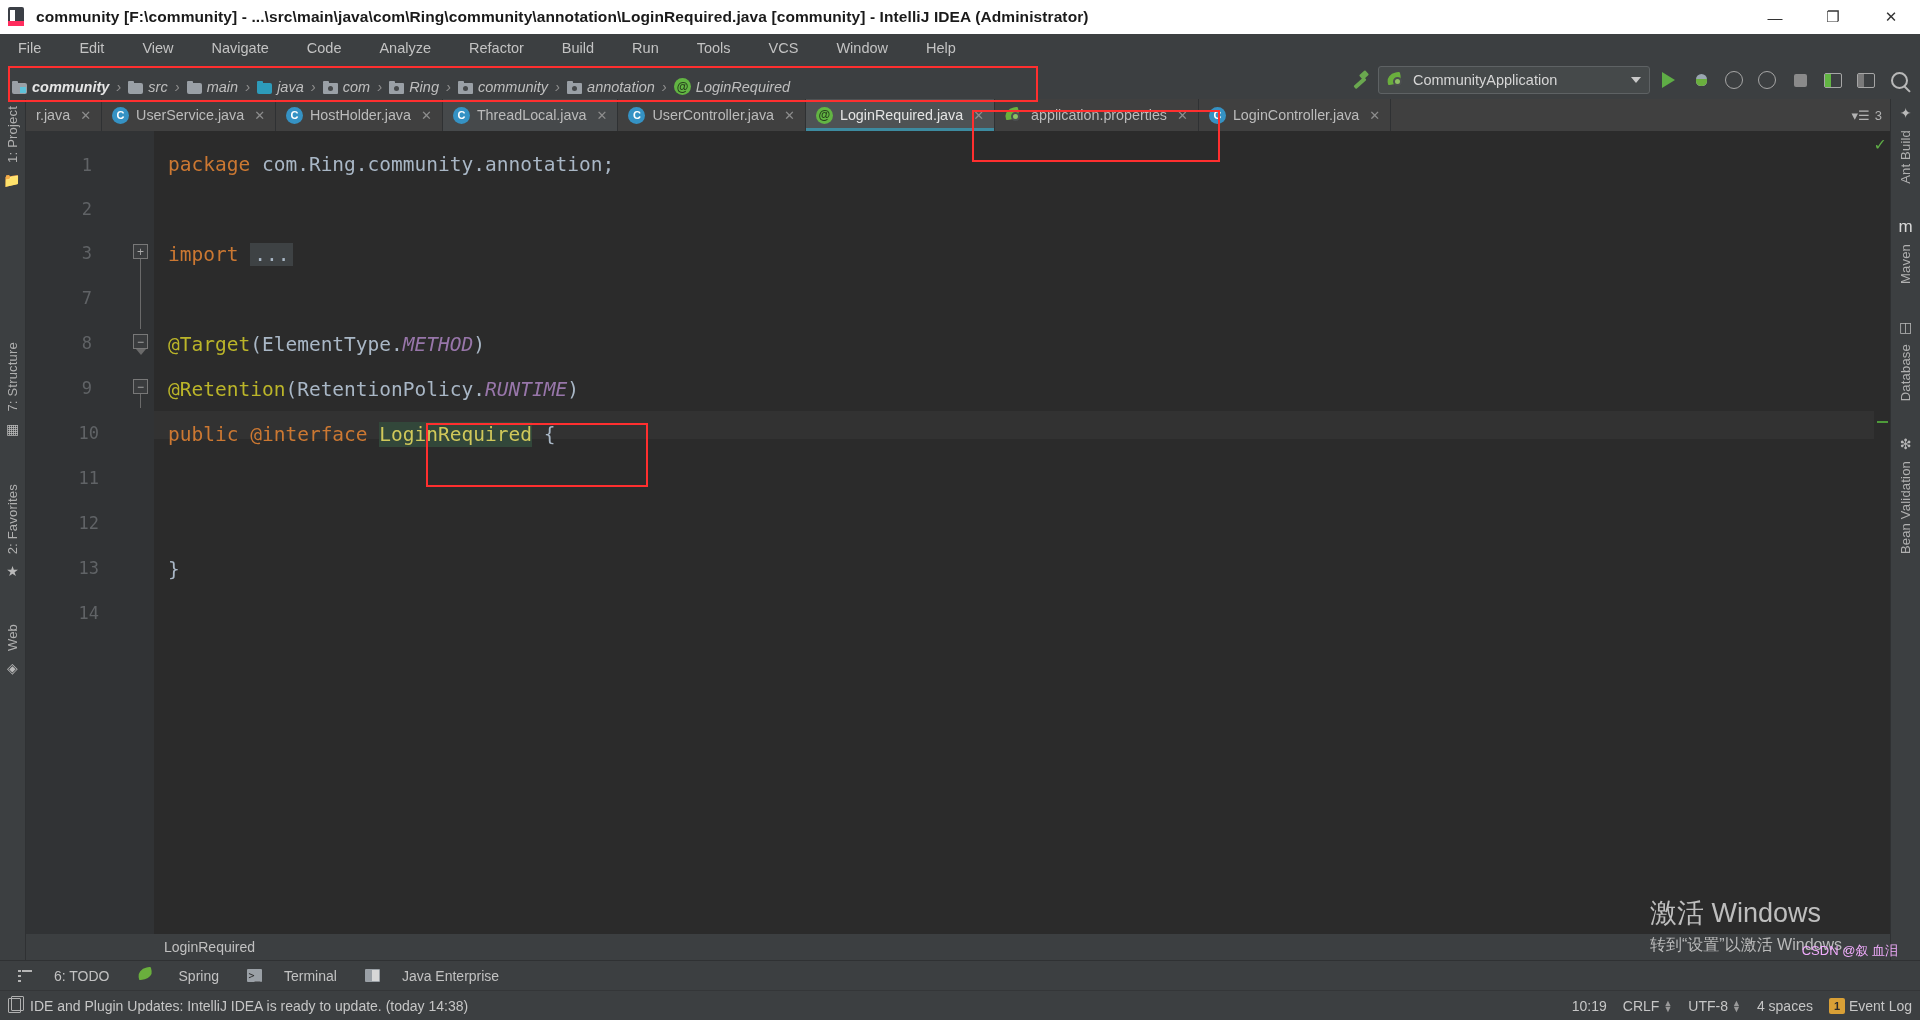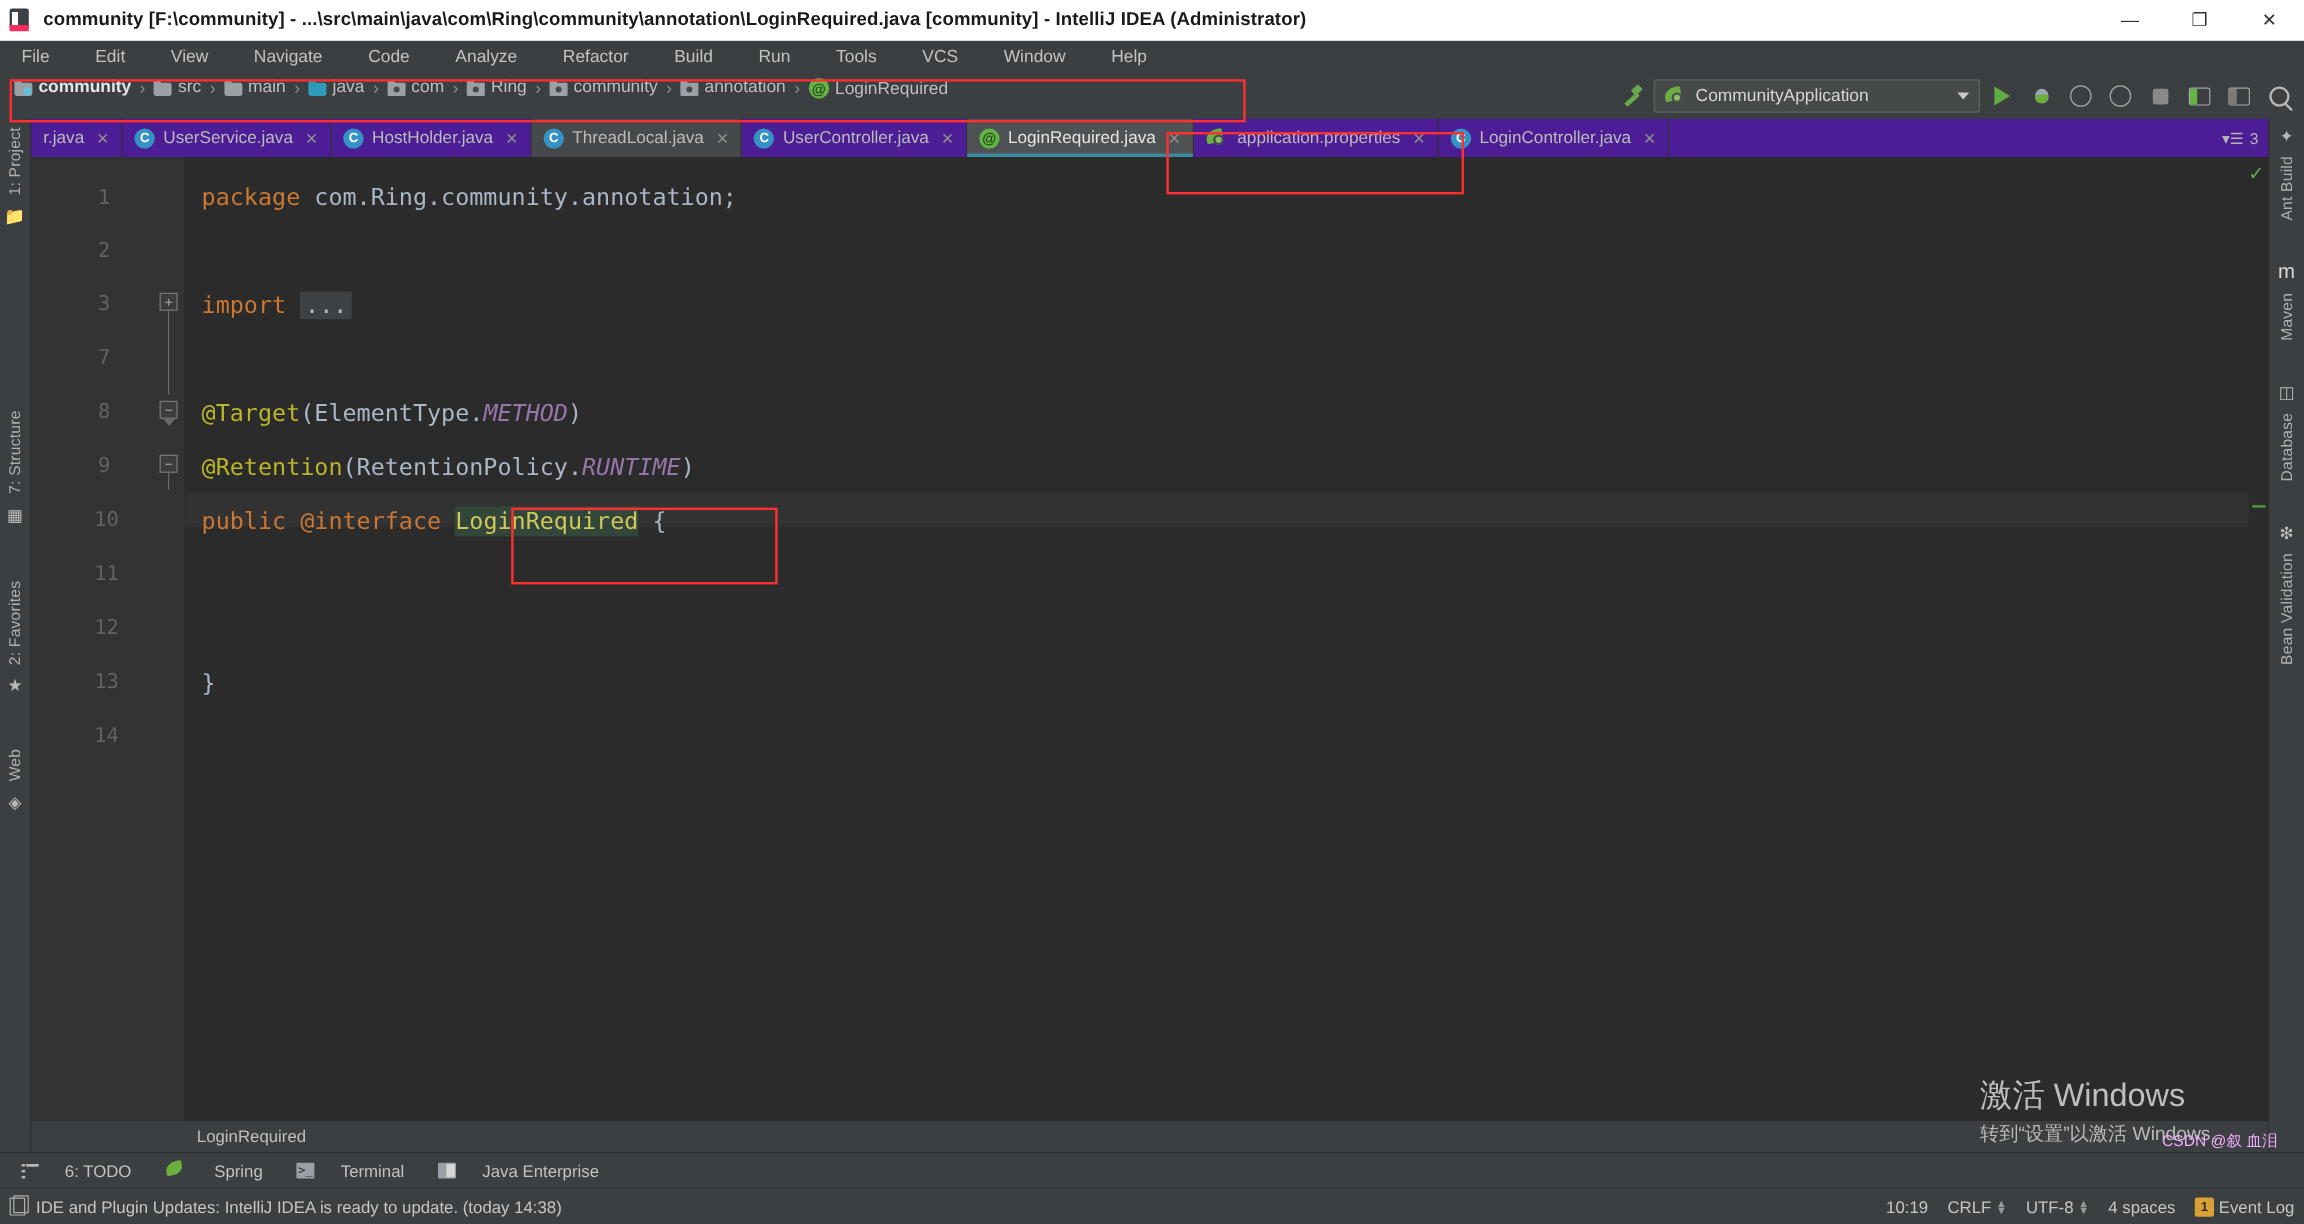--- a/index.html
+++ b/index.html
@@ -32,21 +32,21 @@
     height:27px; background:#3c3f41; display:flex; align-items:center; padding-left:8px;
     flex:0 0 27px; border-bottom:0px;gap:18px;
   }
   .menu-item { padding:2px 10px; font-size:14.5px; color:#c3c3c3; white-space:nowrap;}
 
   
   .toolbar-row {
     height:38px; background:#3c3f41; display:flex; align-items:center;
     flex:0 0 38px; position:relative; padding-right:6px;
   }
-  .crumbs { display:flex; align-items:flex-start; height:30px; margin-left:6px; padding:0 6px;}
+  .crumbs { display:flex; align-items:flex-end; height:30px; margin-left:6px; padding:0 6px;font-style:italic;}
   .crumb { display:flex; align-items:center; gap:5px; font-size:14.5px; color:#bfbfbf; white-space:nowrap;}
   .crumb.first { color:#e6e6e6; font-weight:bold;}
   .sep { color:#8d8d8d; margin:0 7px; font-size:15px;}
   .ficon { width:15px;height:13px;position:relative;display:inline-block;}
   .ficon i{position:absolute;left:0;top:2px;width:15px;height:11px;background:#9aa0a6;border-radius:1px 2px 2px 2px;}
   .ficon i::before{content:"";position:absolute;left:0;top:-2px;width:6px;height:3px;background:#9aa0a6;border-radius:1px;}
   .ficon.blue i{background:#2d9cbb;}
   .ficon.blue i::before{background:#2d9cbb;}
   .ficon.green i::after{content:"";position:absolute;left:8px;top:4px;width:6px;height:6px;background:#5ec2da;}
   .pkg { width:15px;height:13px;position:relative;display:inline-block;}
@@ -96,21 +96,21 @@
   .side-strip.right{ border-right:none; border-left:1px solid #2f3133; width:30px; flex:0 0 30px;}
   .vtext {
     writing-mode:vertical-rl; transform:rotate(180deg); font-size:13px; color:#b0b0b0;
     padding:7px 0; white-space:nowrap; letter-spacing:0.2px;
   }
   .strip-icon{ width:22px;height:20px;display:flex;align-items:center;justify-content:center;color:#b9b9b9;font-size:14px;}
 
   .editor-area { flex:1 1 auto; display:flex; flex-direction:column; min-width:0; background:#2b2b2b;}
 
   
-  .tabs { height:32px; background:#4c1d95; display:flex; align-items:stretch; flex:0 0 32px; position:relative;}
+  .tabs { height:32px; background:#404040; display:flex; align-items:stretch; flex:0 0 32px; position:relative;}
   .tab {
     display:flex;align-items:center;gap:7px;padding:0 10px;font-size:14.3px;color:#bbbbbb;
     border-right:1px solid #2f3133; white-space:nowrap; position:relative;
   }
   .tab.active { background:#4e5254; color:#e4e4e4;}
   .tab.active::after{content:"";position:absolute;left:0;right:0;bottom:0;height:3px;background:#3d8ba0;}
   .tab .x { color:#8d8d8d; font-size:13px; margin-left:3px;}
   .cls-ic { width:17px;height:17px;border-radius:50%;background:#3592c4;color:#fff;font-size:11px;
             display:inline-flex;align-items:center;justify-content:center;font-weight:bold;flex:0 0 17px;}
   .tabs-right{ margin-left:auto; display:flex;align-items:center;gap:5px;padding:0 8px;color:#b3b3b3;font-size:13px;}

